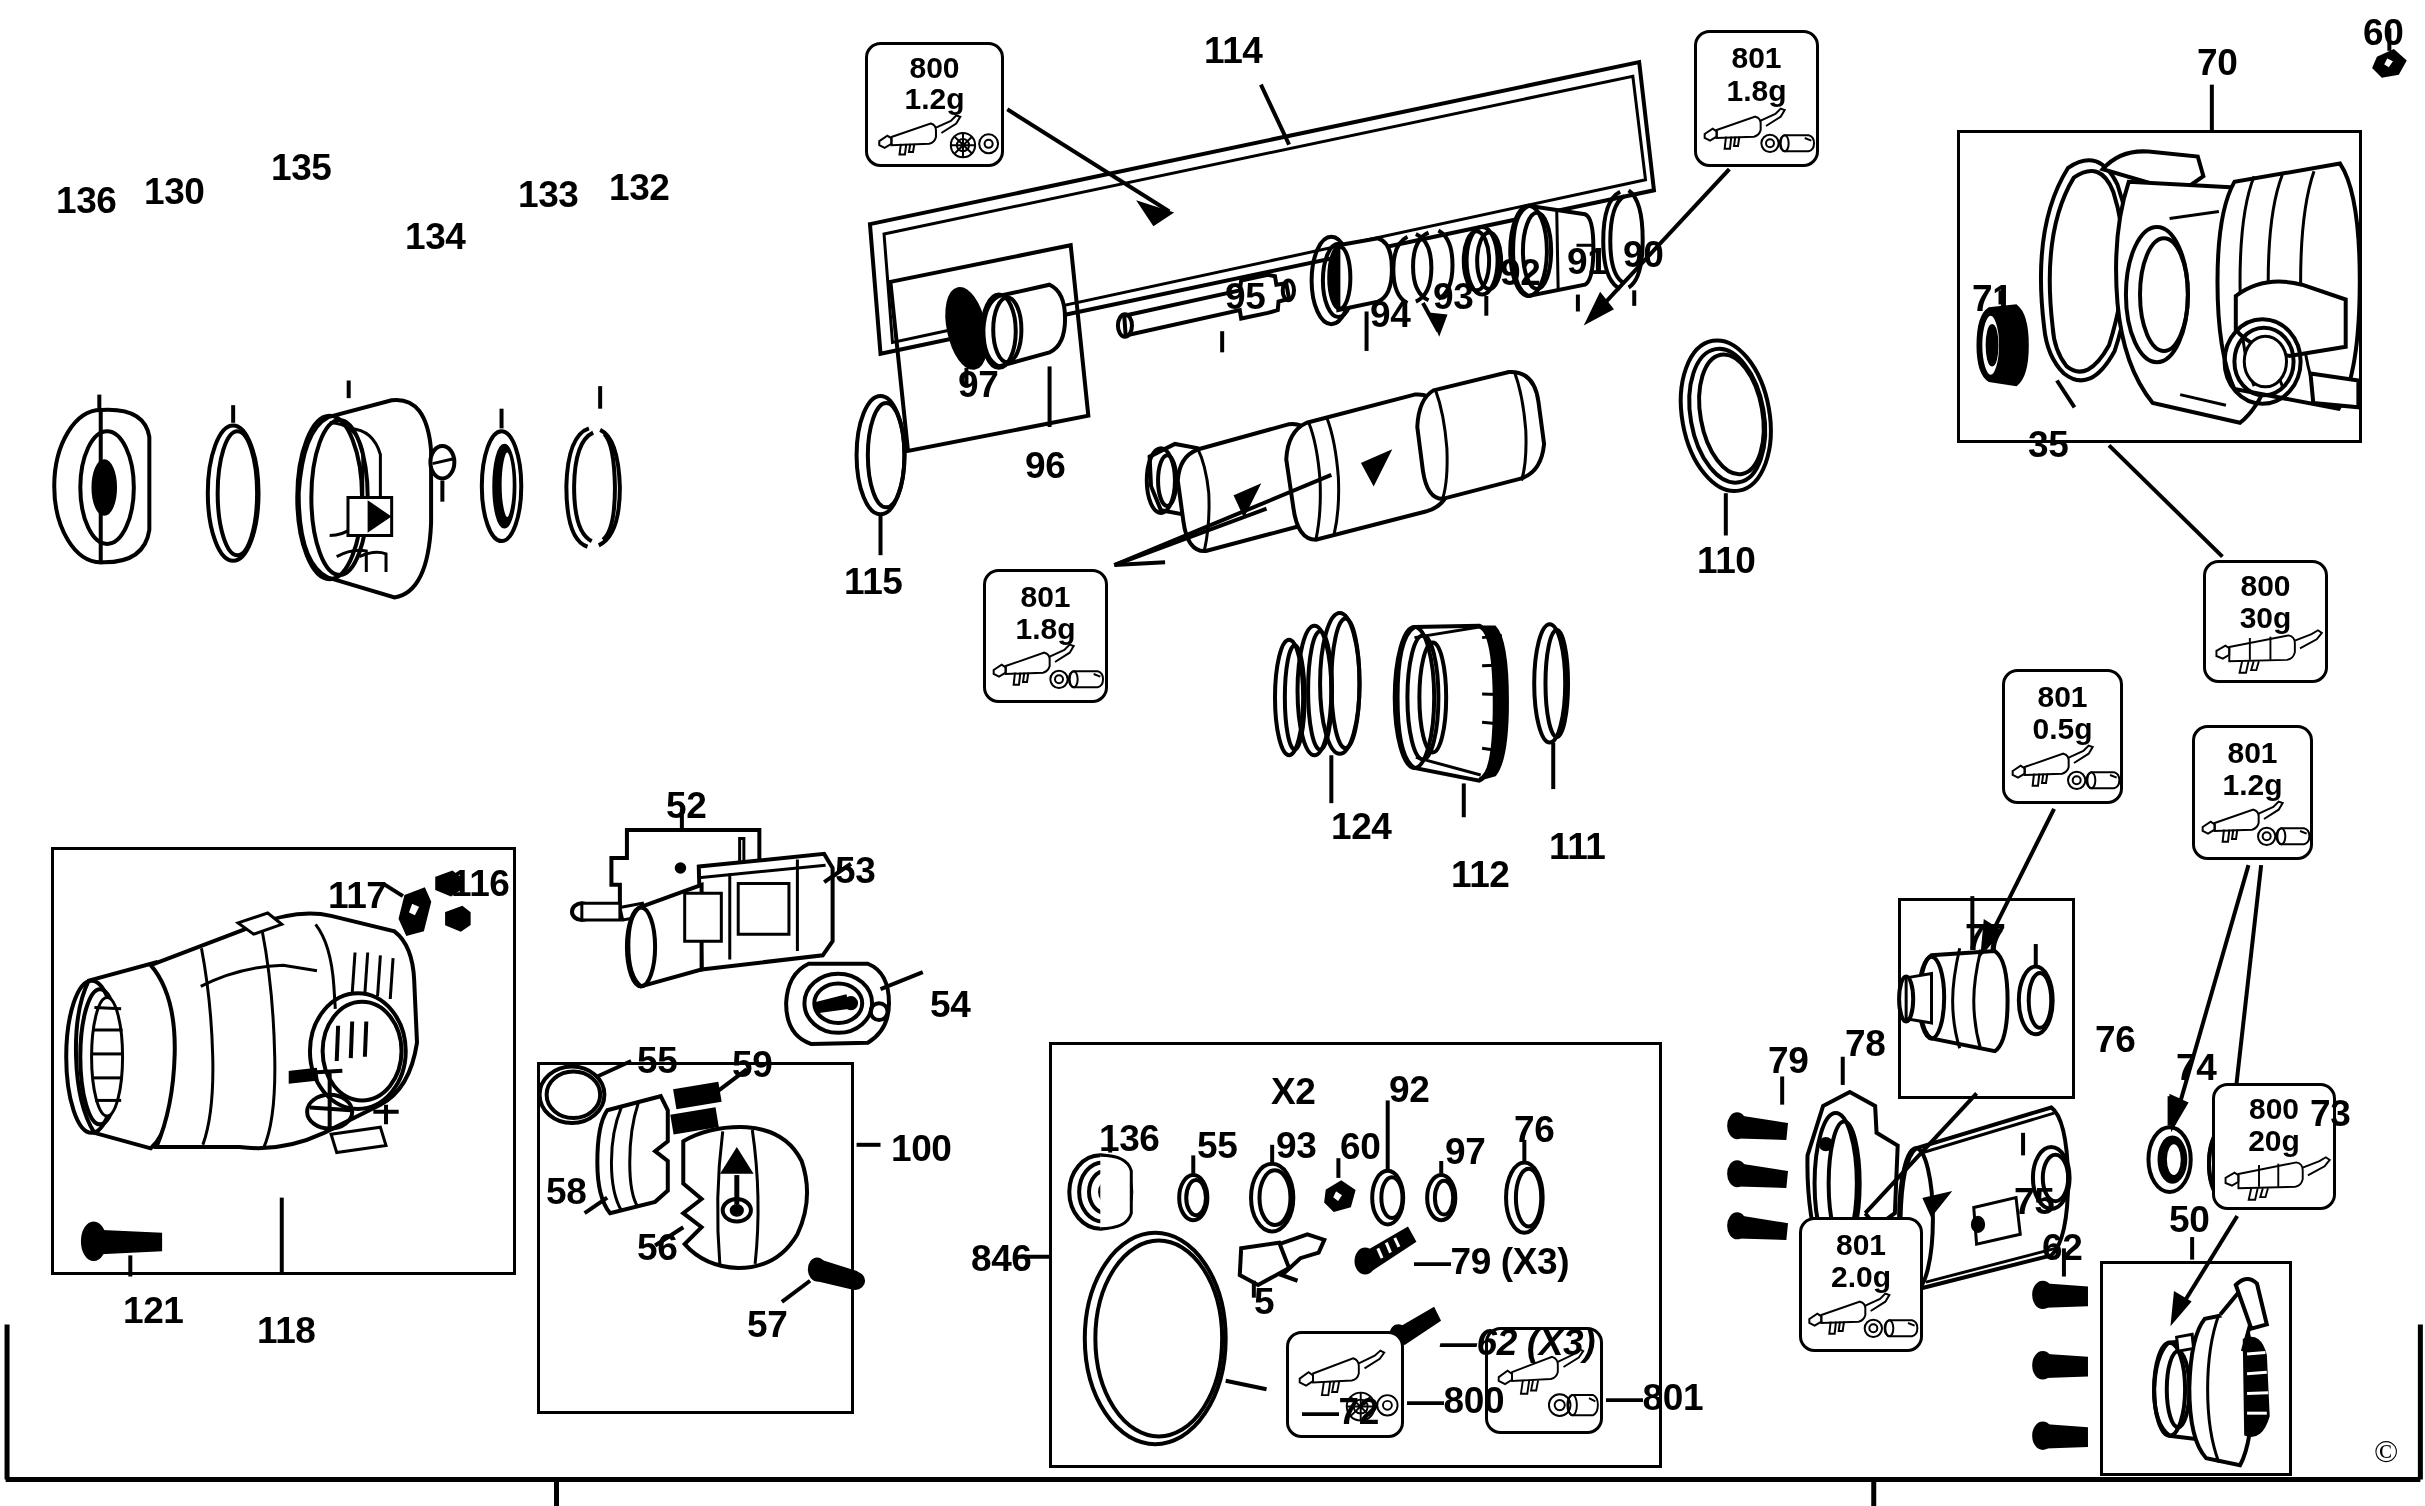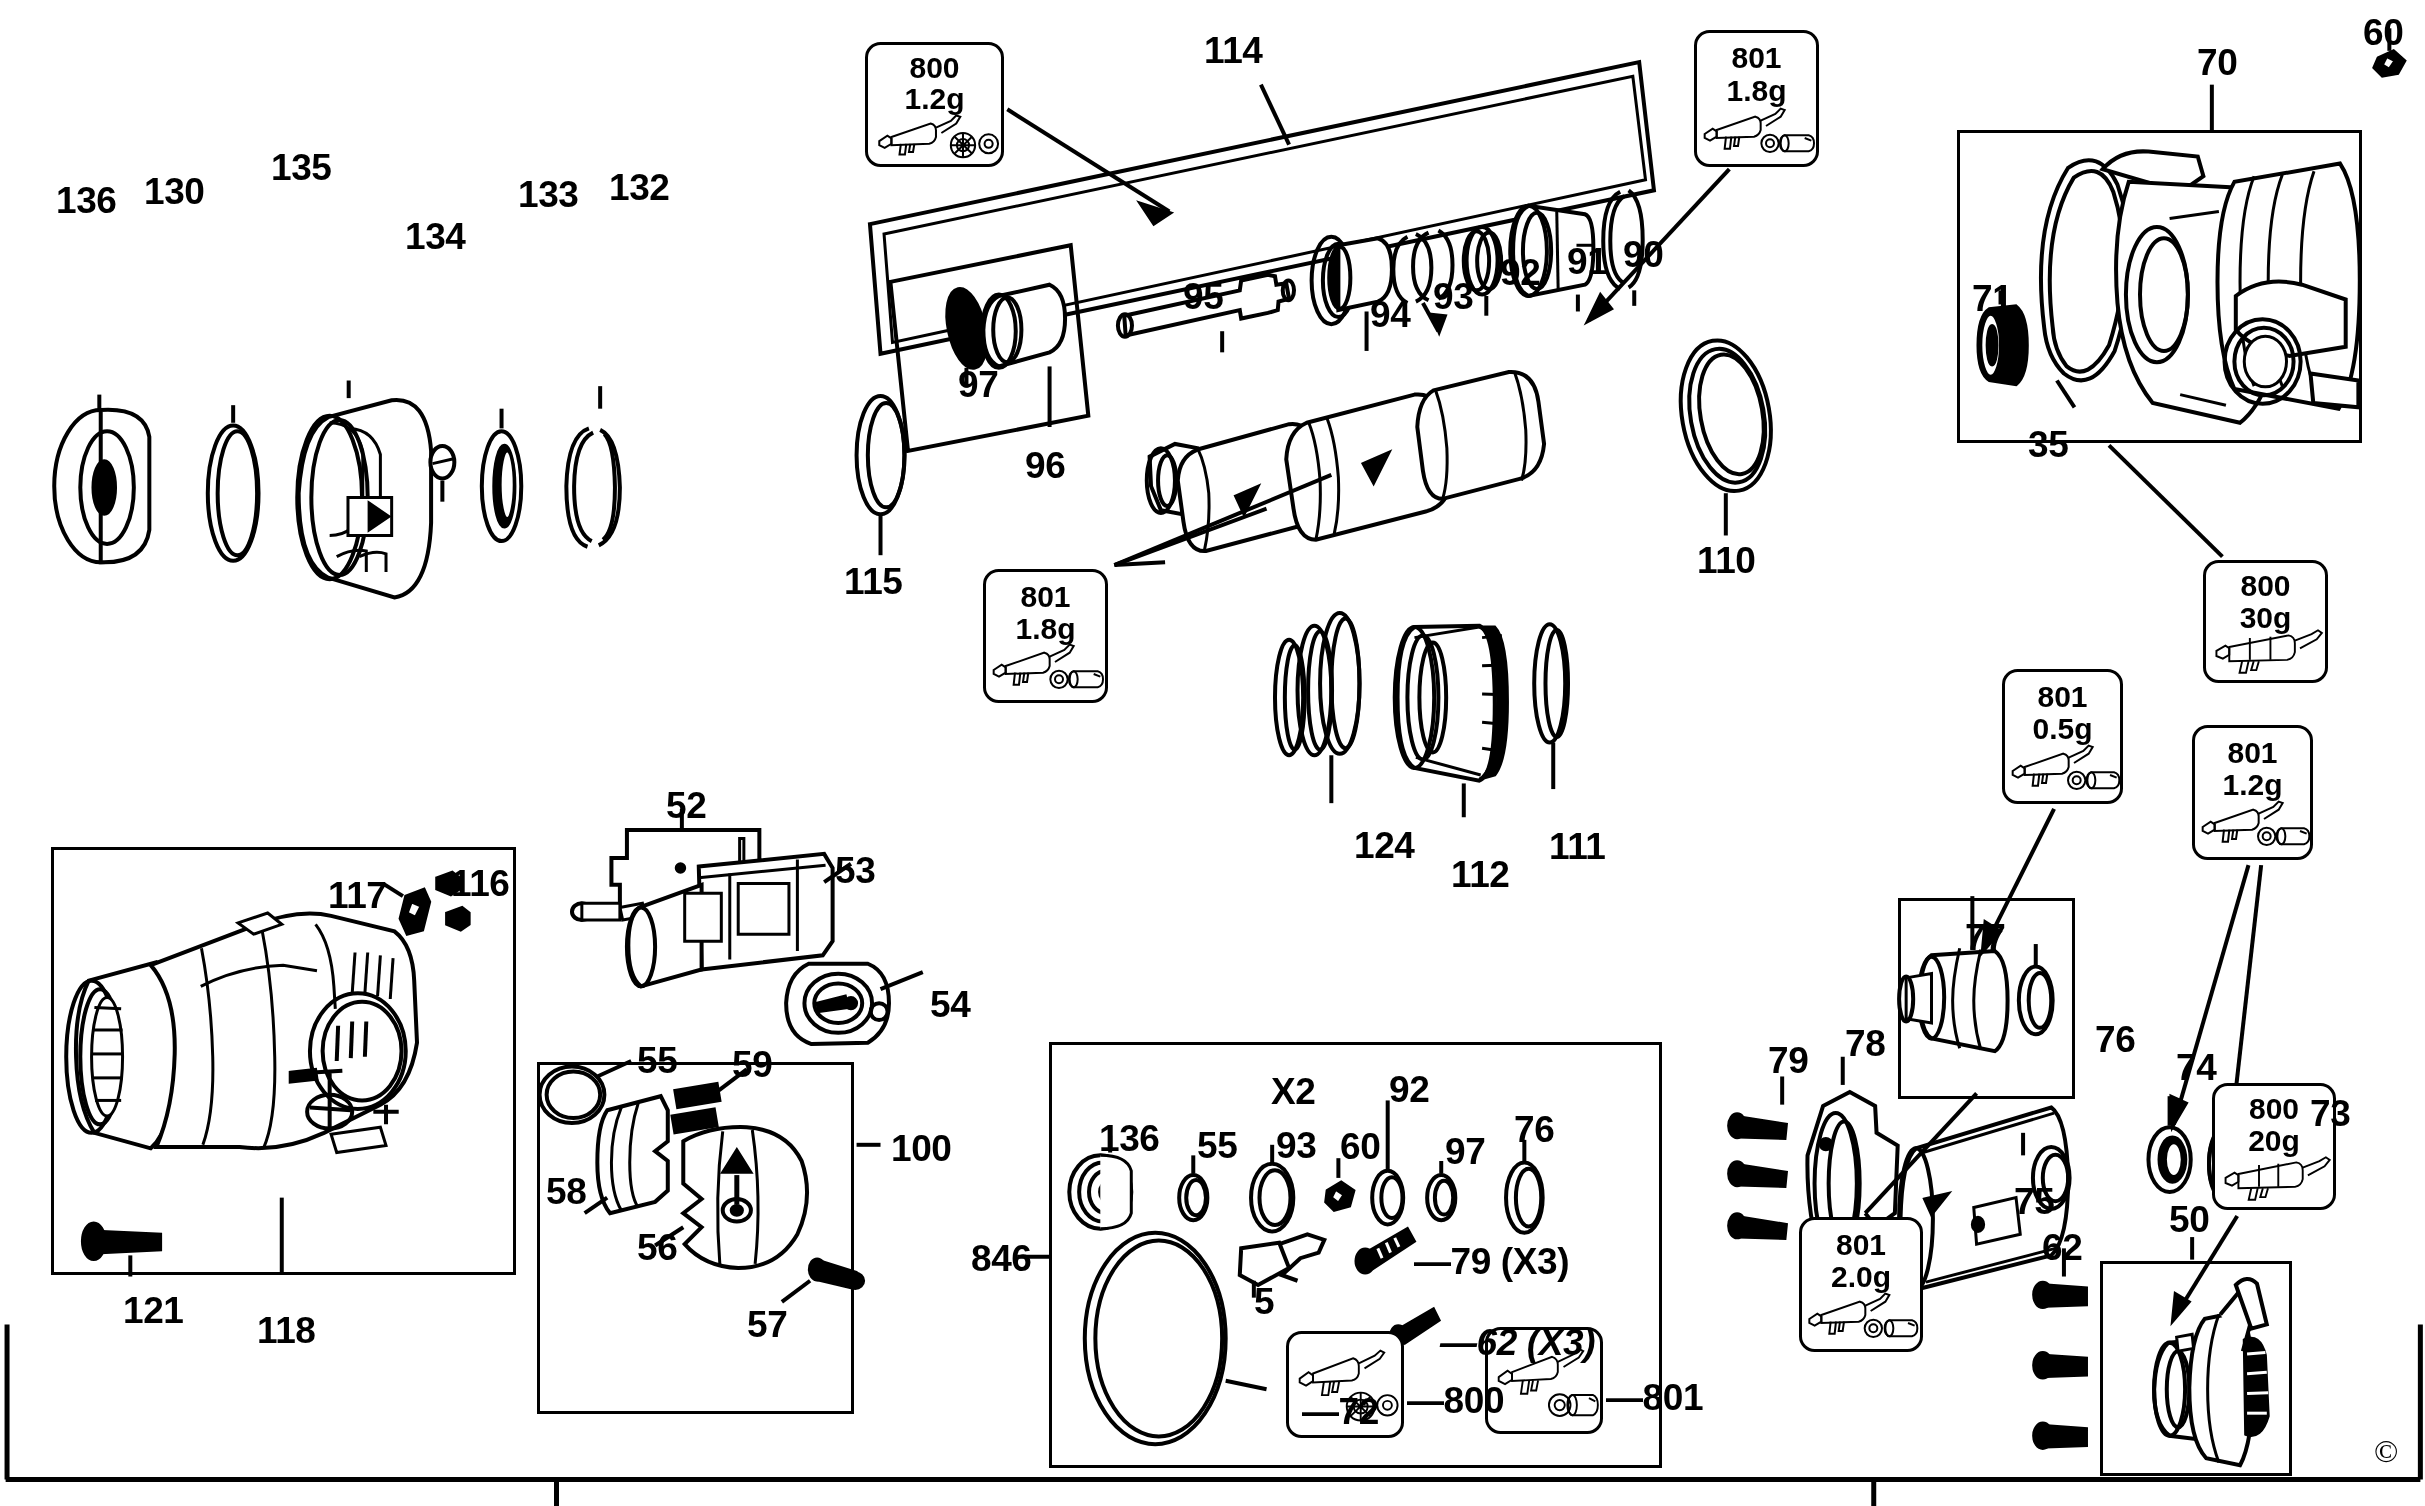--- a/index.html
+++ b/index.html
@@ -799,28 +799,28 @@
 <div class="lbl n" style="left:56px;top:182px;">136</div>
 <div class="lbl n" style="left:144px;top:173px;">130</div>
 <div class="lbl n" style="left:271px;top:149px;">135</div>
 <div class="lbl n" style="left:405px;top:218px;">134</div>
 <div class="lbl n" style="left:518px;top:176px;">133</div>
 <div class="lbl n" style="left:609px;top:169px;">132</div>
 <div class="lbl n" style="left:844px;top:563px;">115</div>
 <div class="lbl n" style="left:1204px;top:32px;">114</div>
 <div class="lbl n" style="left:958px;top:366px;">97</div>
 <div class="lbl n" style="left:1025px;top:447px;">96</div>
-<div class="lbl n" style="left:1183px;top:278px;">95</div>
+<div class="lbl n" style="left:1225px;top:278px;">95</div>
 <div class="lbl n" style="left:1370px;top:296px;">94</div>
 <div class="lbl n" style="left:1433px;top:278px;">93</div>
 <div class="lbl n" style="left:1500px;top:254px;">92</div>
 <div class="lbl n" style="left:1567px;top:243px;">91</div>
 <div class="lbl n" style="left:1623px;top:236px;">90</div>
 <div class="lbl n" style="left:1697px;top:542px;">110</div>
-<div class="lbl n" style="left:1331px;top:827px;margin-left:23px;">124</div>
+<div class="lbl n" style="left:1331px;top:808px;">124</div>
 <div class="lbl n" style="left:1451px;top:856px;">112</div>
 <div class="lbl n" style="left:1549px;top:828px;">111</div>
 <div class="lbl n" style="left:2197px;top:44px;">70</div>
 <div class="lbl n" style="left:2363px;top:14px;">60</div>
 <div class="lbl n" style="left:1972px;top:280px;">71</div>
 <div class="lbl n" style="left:2028px;top:426px;">35</div>
 <div class="lbl n" style="left:328px;top:877px;">117</div>
 <div class="lbl n" style="left:451px;top:865px;">116</div>
 <div class="lbl n" style="left:257px;top:1264px;margin-top:48px;">118</div>
 <div class="lbl n" style="left:123px;top:1292px;">121</div>

